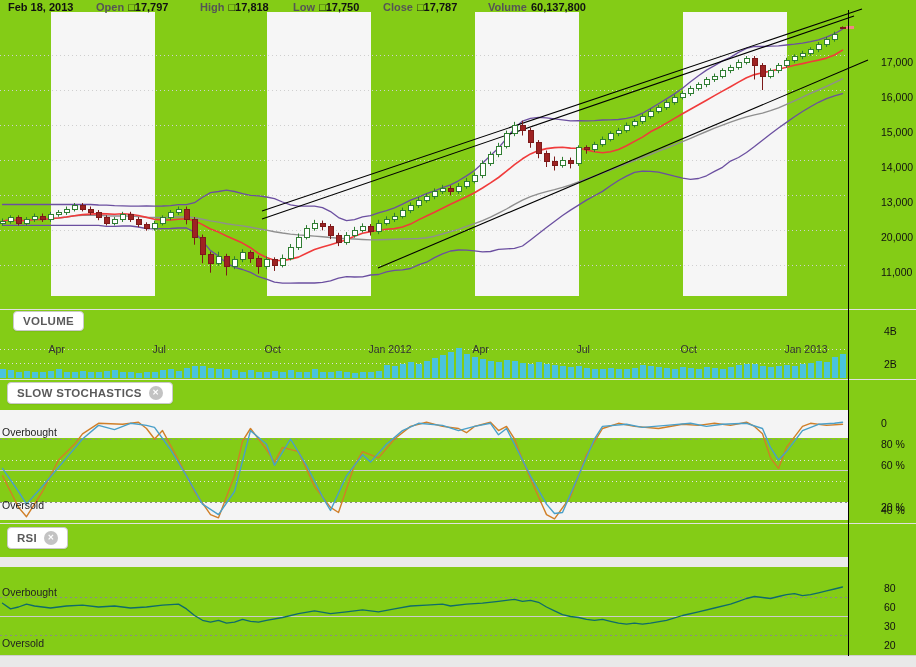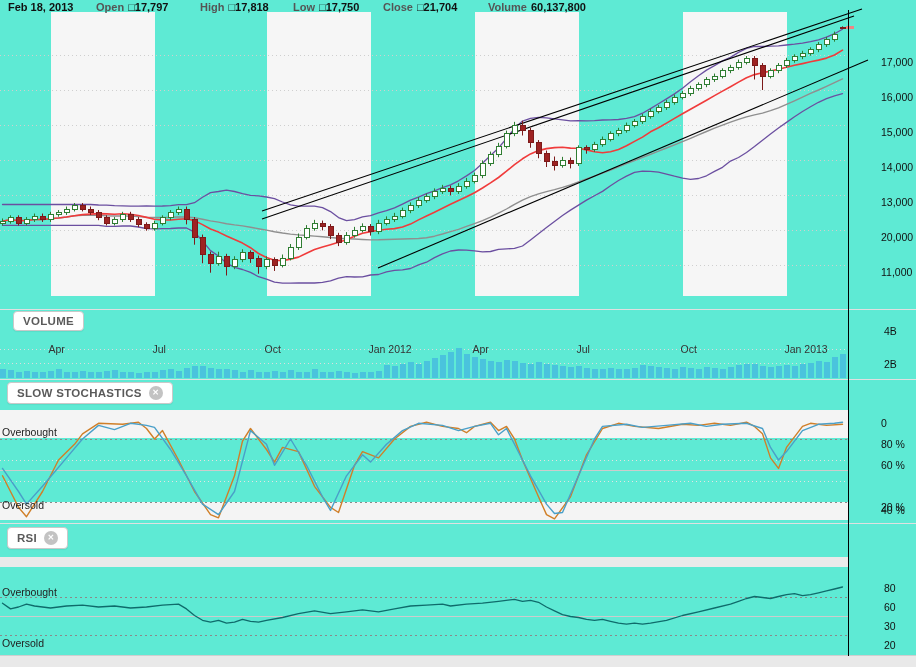--- a/index.html
+++ b/index.html
@@ -1,16 +1,16 @@
 <!DOCTYPE html>
 <html><head>
 <meta charset="utf-8">
 <style>
   html,body{margin:0;padding:0;background:#fff;}
-  #app{position:relative;width:916px;height:667px;font-family:"Liberation Sans",sans-serif;overflow:hidden;background:#5eead4;}
+  #app{position:relative;width:916px;height:667px;font-family:"Liberation Sans",sans-serif;overflow:hidden;background:#84cc16;}
   svg{position:absolute;left:0;top:0;}
   #legend{position:absolute;left:0;top:0;width:916px;height:14px;font-size:11px;font-weight:bold;color:#111;}
   #legend .grp{position:absolute;top:1px;white-space:nowrap;}
   #legend .lbl{color:#555;margin-right:4px;}
   #legend .val{color:#111;}
   .pane-btn{position:absolute;display:inline-flex;align-items:center;gap:7px;background:#fff;border:1px solid #c9c9c9;border-radius:4px;padding:3px 9px;font-size:11.5px;font-weight:bold;color:#5a5a5a;letter-spacing:.3px;box-shadow:0 1px 1px rgba(0,0,0,.06);cursor:pointer;}
   .pane-btn .x{width:14px;height:14px;border-radius:50%;background:#c3c3c3;color:#fff;font-size:8px;font-weight:bold;line-height:14px;text-align:center;}
   .tick{position:absolute;font-size:10.5px;color:#111;white-space:nowrap;margin-left:24px;}
   .month{position:absolute;font-size:10.5px;color:#333;white-space:nowrap;margin-top:46px;}
   .obos{position:absolute;font-size:10.5px;color:#222;white-space:nowrap;}
@@ -379,21 +379,21 @@
       <line x1="0" y1="655.5" x2="916" y2="655.5" stroke="#cfcfcf" stroke-width="1" shape-rendering="crispEdges"></line>
       <rect x="0" y="656" width="916" height="11" fill="#e9e9e9" shape-rendering="crispEdges"></rect>
       <line x1="848.5" y1="10" x2="848.5" y2="656" stroke="#000000" stroke-width="1.2" shape-rendering="crispEdges"></line>
     </svg>
 
   <div id="legend">
     <span class="grp" style="left:8px"><span class="val">Feb 18, 2013</span></span>
     <span class="grp" style="left:96px"><span class="lbl">Open</span><span class="val">□17,797</span></span>
     <span class="grp" style="left:200px"><span class="lbl">High</span><span class="val">□17,818</span></span>
     <span class="grp" style="left:293px"><span class="lbl">Low</span><span class="val">□17,750</span></span>
-    <span class="grp" style="left:383px"><span class="lbl">Close</span><span class="val">□21,704</span></span>
+    <span class="grp" style="left:383px"><span class="lbl">Close</span><span class="val">□17,787</span></span>
     <span class="grp" style="left:488px"><span class="lbl">Volume</span><span class="val">60,137,800</span></span>
   </div>
 
   <div class="pane-btn" style="left:13px;top:311px">
     <span>VOLUME</span>
   </div>
   <div class="pane-btn" style="left:7px;top:382px">
     <span>SLOW STOCHASTICS</span>
     <span class="x">✕</span>
   </div>

